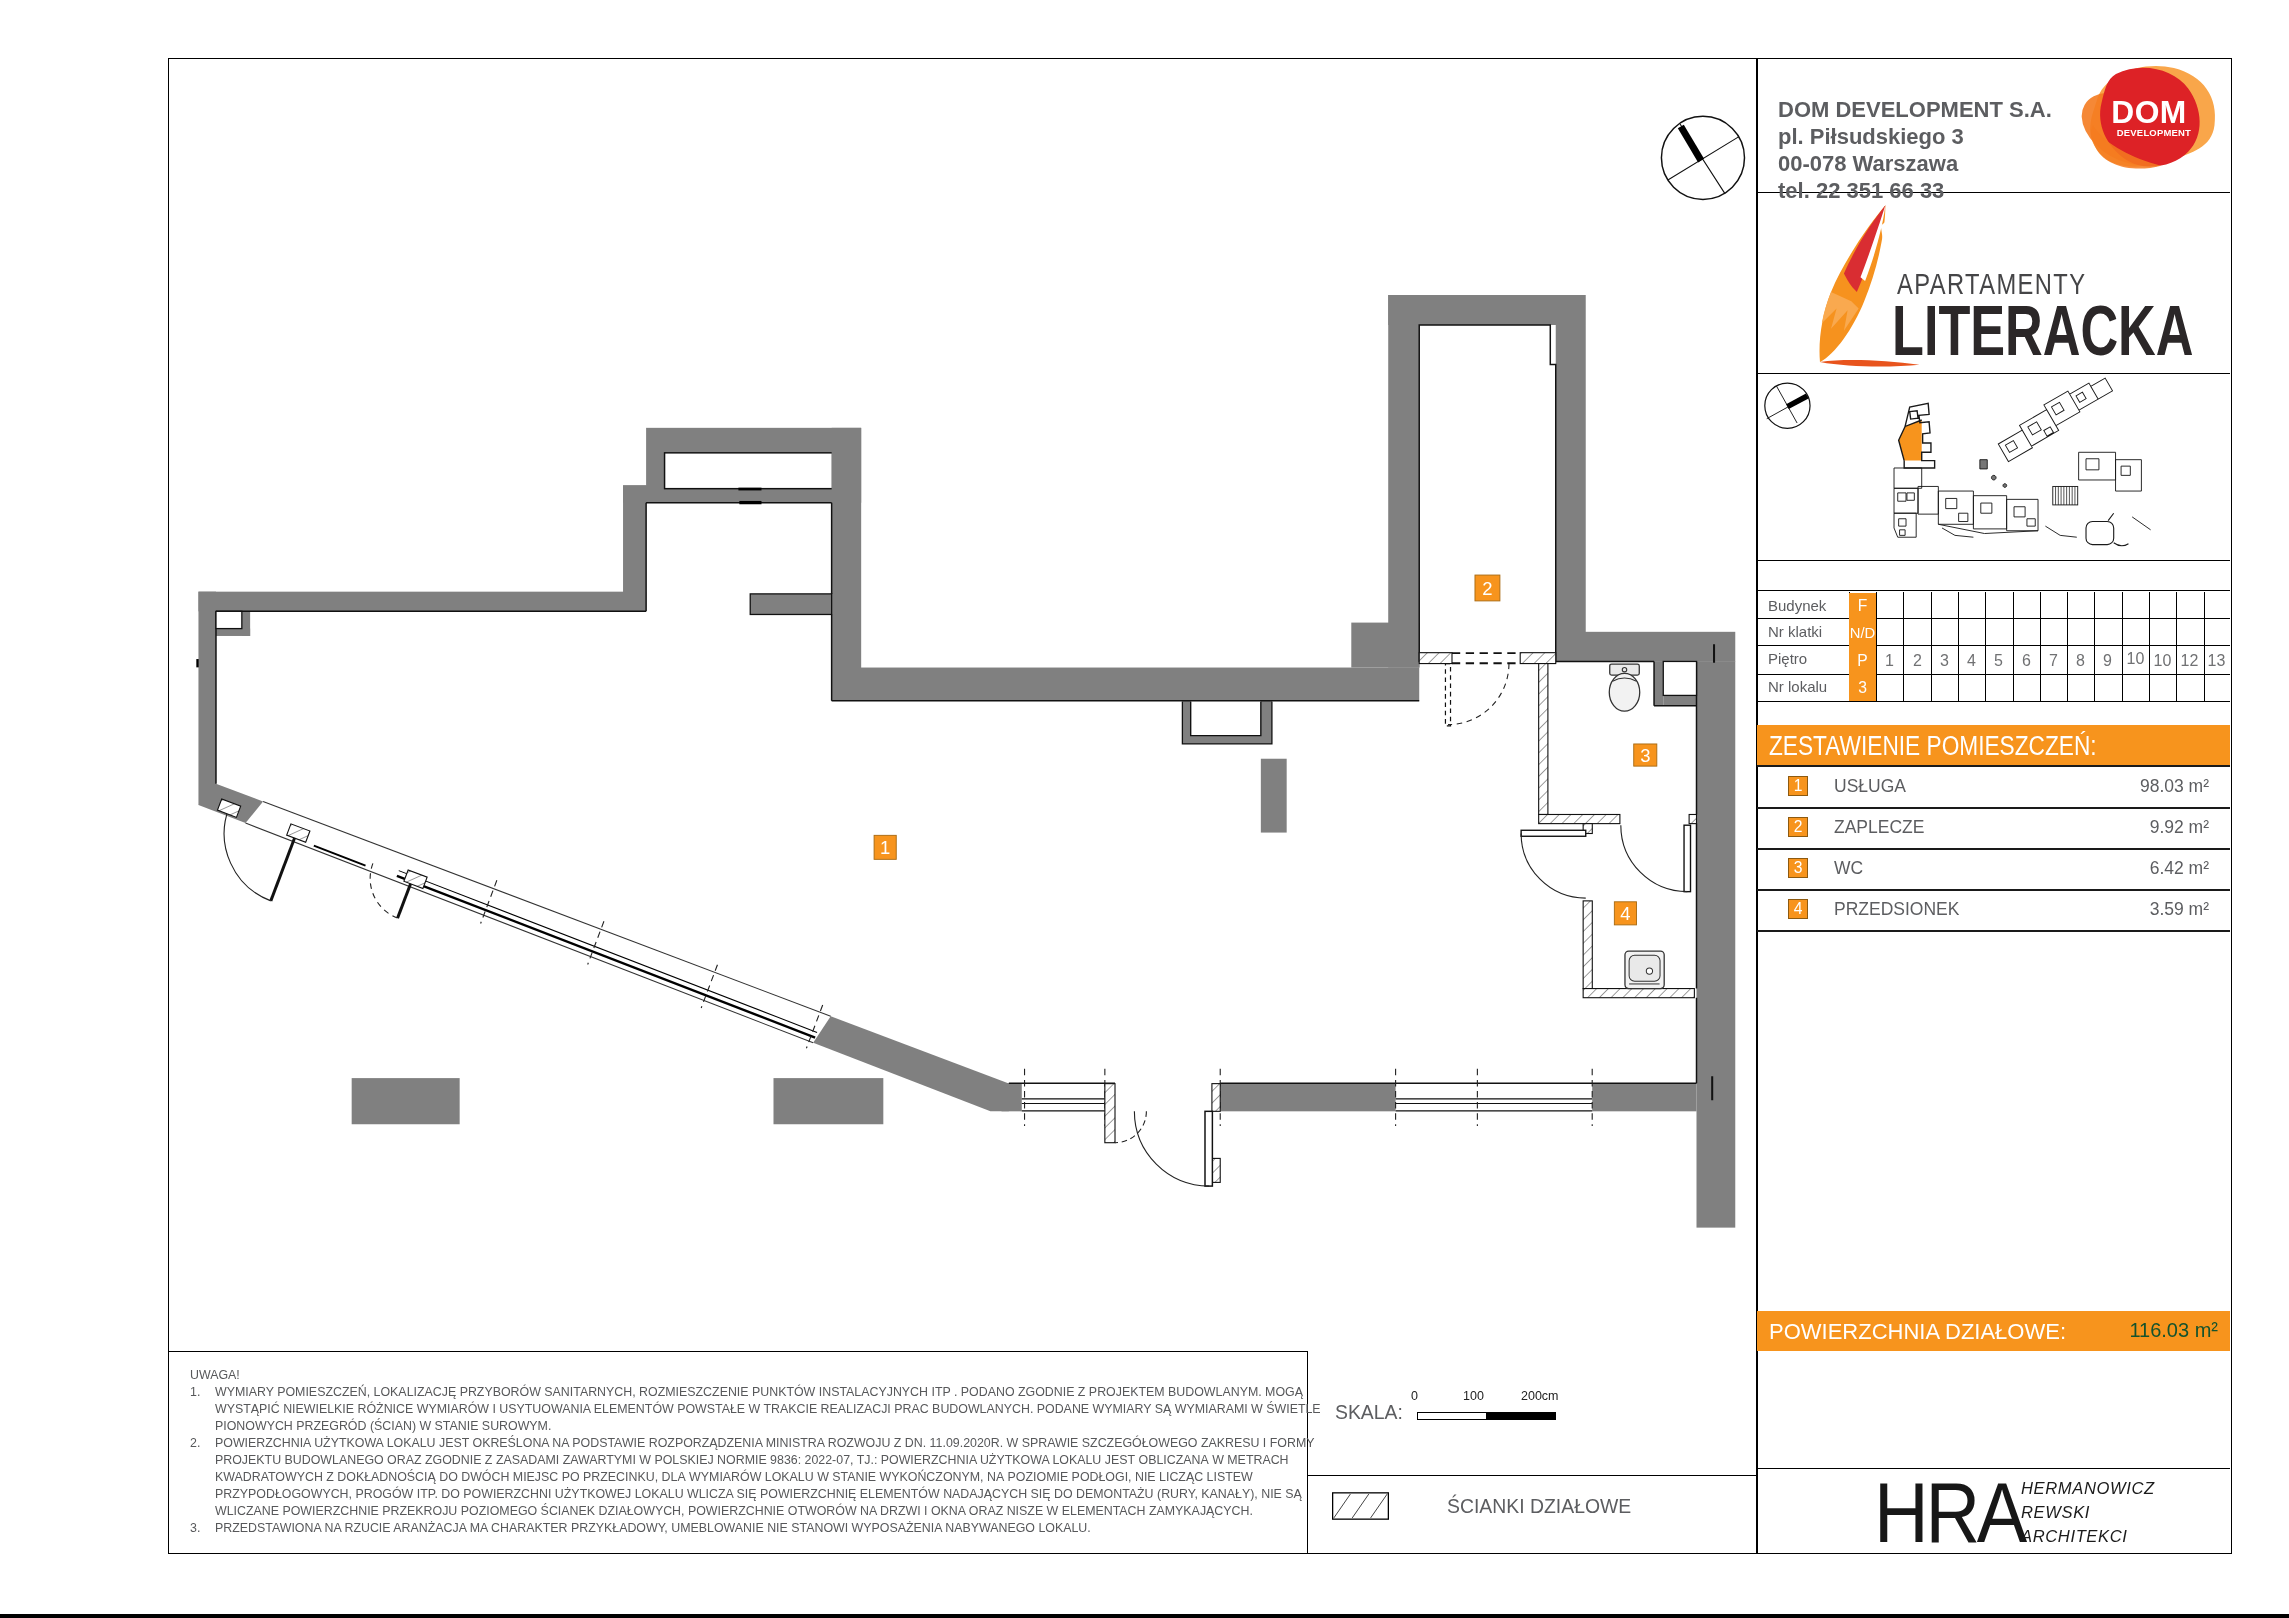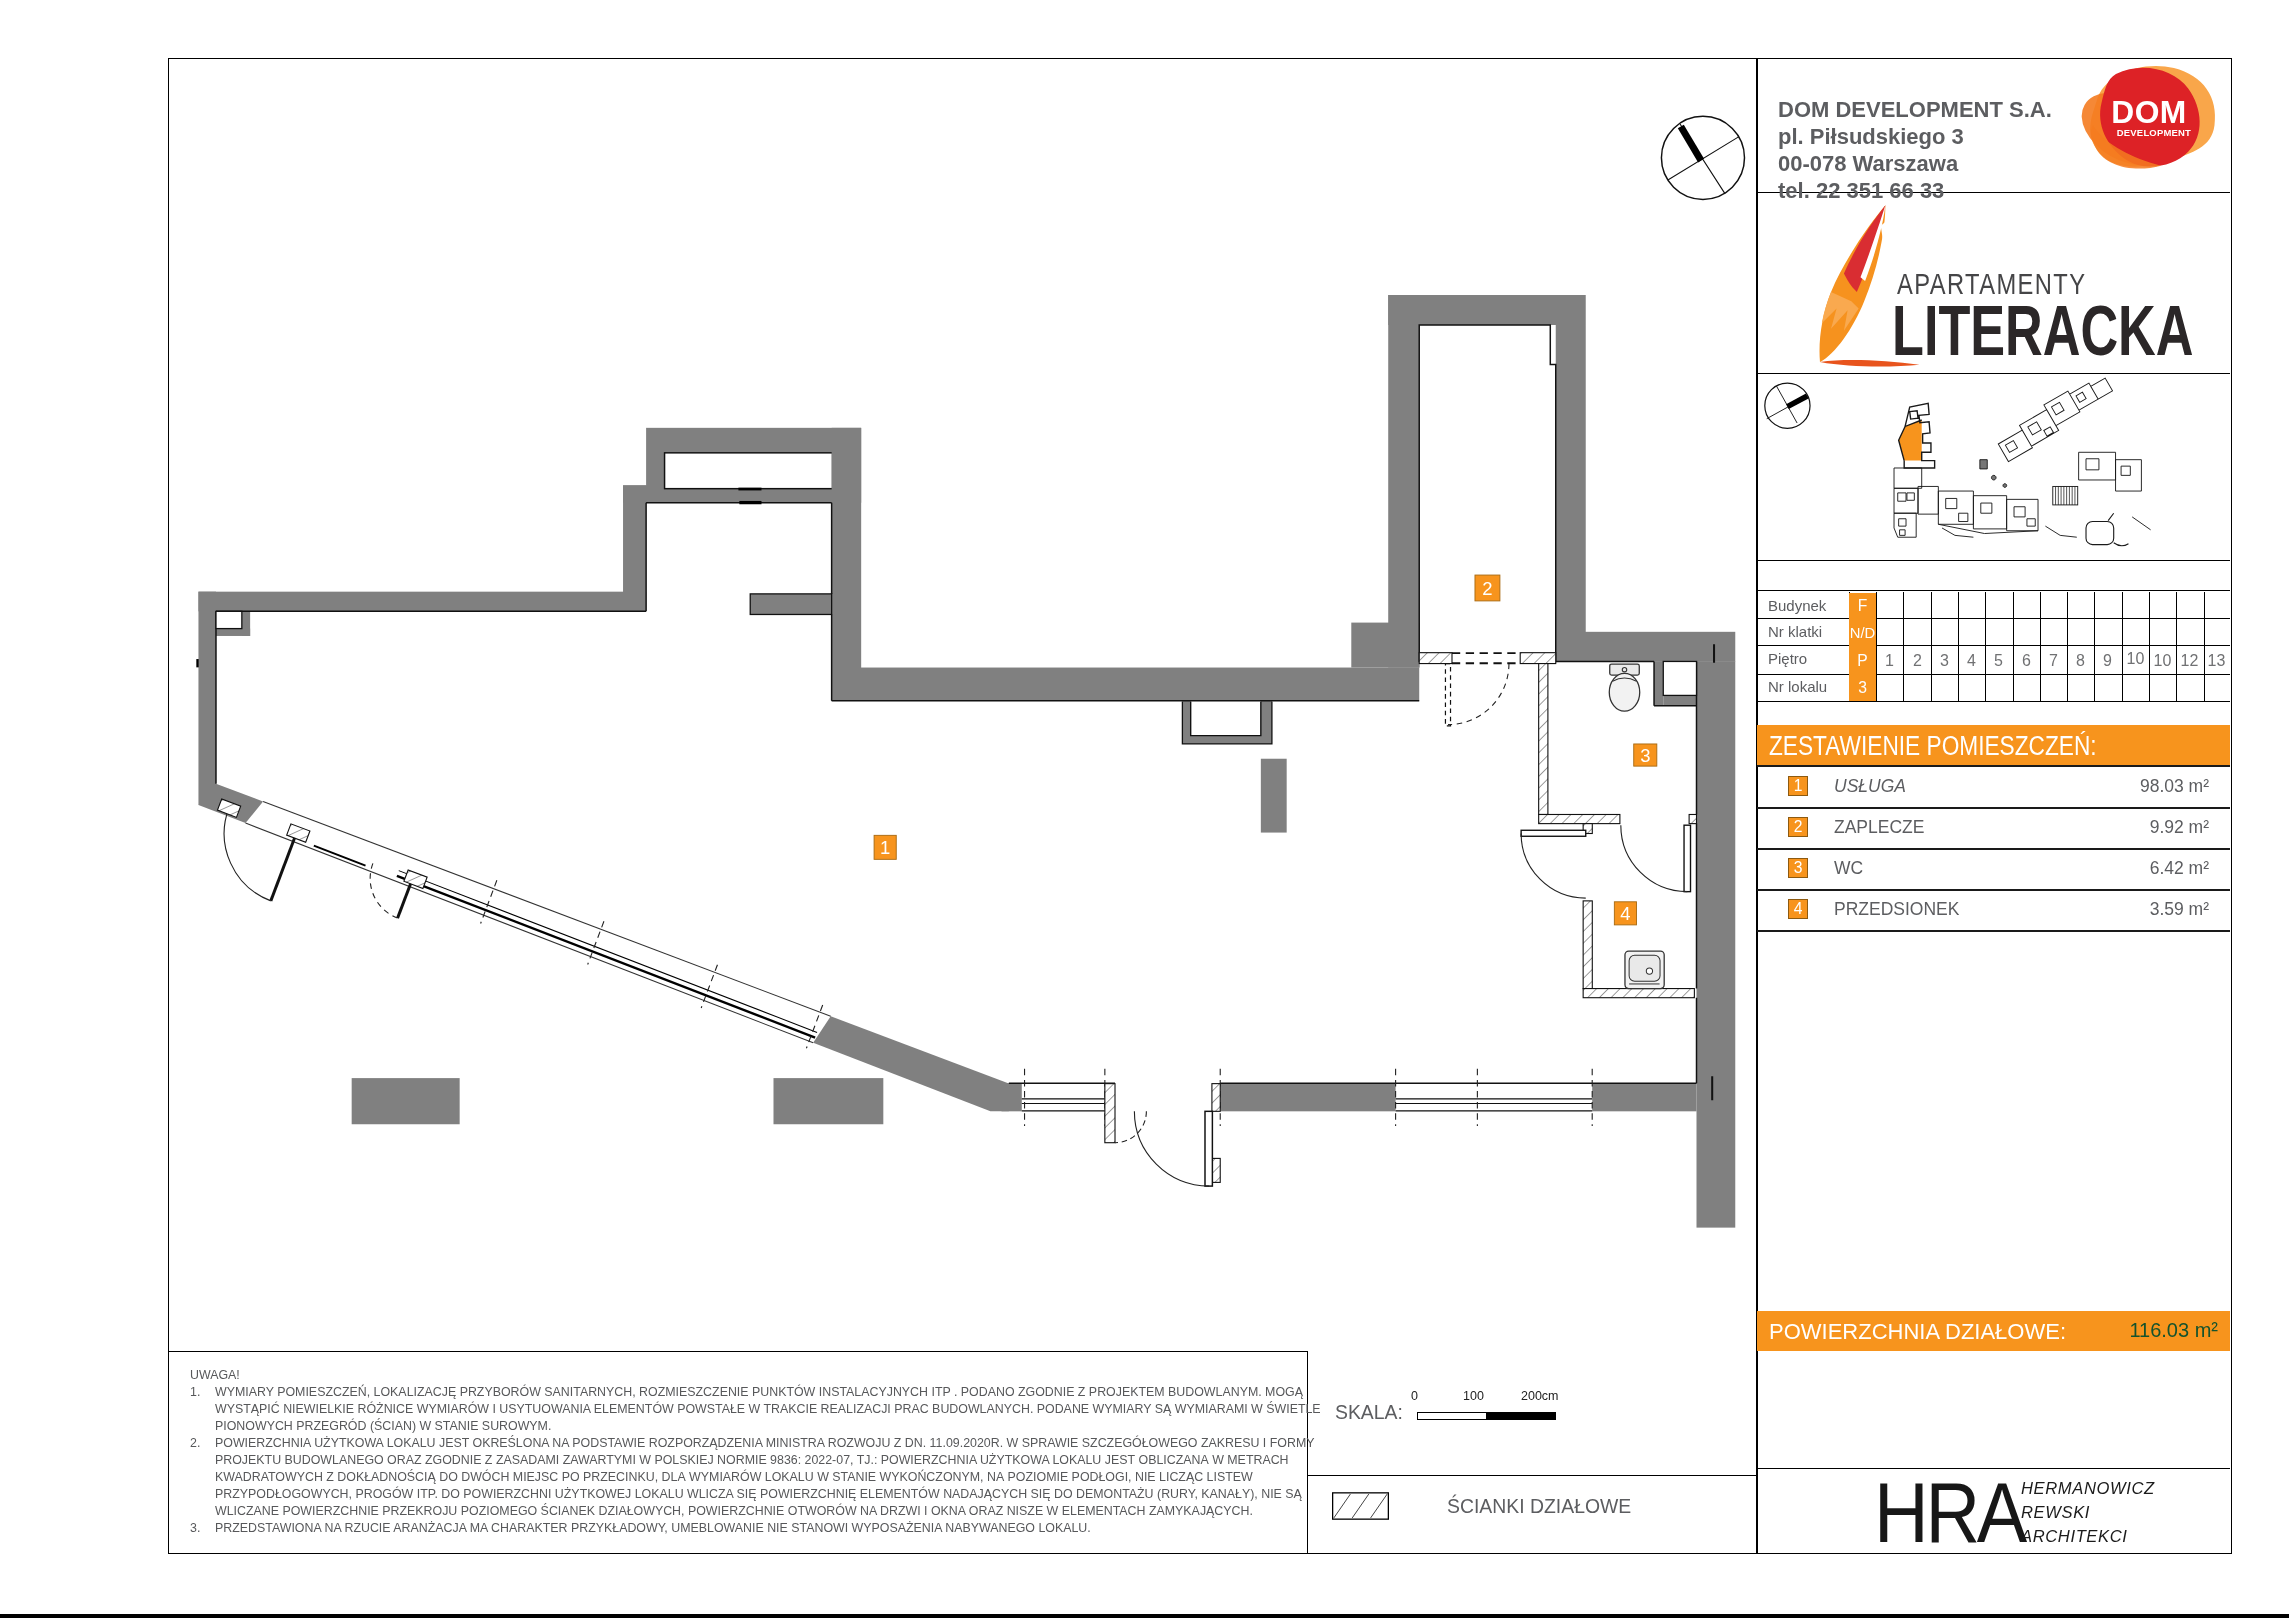--- a/index.html
+++ b/index.html
@@ -81,21 +81,21 @@
 <div class="abs" style="left:1849px;top:593px;width:27px;height:108px;background:#f7941d;"></div>
 <div class="abs" style="left:1849px;top:592px;width:27px;height:27px;color:#fdfdfd;font-size:15.7px;display:flex;align-items:center;justify-content:center;">F</div>
 <div class="abs" style="left:1849px;top:619px;width:27px;height:27px;color:#fdfdfd;font-size:14.8px;display:flex;align-items:center;justify-content:center;">N/D</div>
 <div class="abs" style="left:1849px;top:647px;width:27px;height:28px;color:#fdfdfd;font-size:15.7px;display:flex;align-items:center;justify-content:center;">P</div>
 <div class="abs" style="left:1849px;top:674px;width:27px;height:28px;color:#fdfdfd;font-size:15.7px;display:flex;align-items:center;justify-content:center;">3</div>
 
 <div class="abs" style="left:1757px;top:725px;width:473px;height:41px;background:#f7941d;"></div>
 <div class="abs" style="left:1769px;top:731px;font-size:27px;color:#fff;transform:scaleX(0.84);transform-origin:0 0;">ZESTAWIENIE POMIESZCZEŃ:</div>
 <div class="abs" style="left:1757px;top:807px;width:473px;height:1.5px;background:#1a1a1a;"></div>
 <div class="abs" style="left:1788px;top:776px;width:20px;height:20px;background:#f7941d;border:0.9px solid #8d5a10;box-sizing:border-box;color:#fff;font-size:15.7px;display:flex;align-items:center;justify-content:center;">1</div>
-<div class="abs" style="left:1834px;top:776px;font-size:17.5px;color:#5c5d60;font-style:italic;">USŁUGA</div>
+<div class="abs" style="left:1834px;top:776px;font-size:17.5px;color:#5c5d60;">USŁUGA</div>
 <div class="abs" style="left:2071px;top:776px;width:138px;font-size:17.5px;color:#5c5d60;text-align:right;">98.03 m²</div>
 <div class="abs" style="left:1757px;top:848px;width:473px;height:1.5px;background:#1a1a1a;"></div>
 <div class="abs" style="left:1788px;top:817px;width:20px;height:20px;background:#f7941d;border:0.9px solid #8d5a10;box-sizing:border-box;color:#fff;font-size:15.7px;display:flex;align-items:center;justify-content:center;">2</div>
 <div class="abs" style="left:1834px;top:817px;font-size:17.5px;color:#5c5d60;">ZAPLECZE</div>
 <div class="abs" style="left:2071px;top:817px;width:138px;font-size:17.5px;color:#5c5d60;text-align:right;">9.92 m²</div>
 <div class="abs" style="left:1757px;top:889px;width:473px;height:1.5px;background:#1a1a1a;"></div>
 <div class="abs" style="left:1788px;top:858px;width:20px;height:20px;background:#f7941d;border:0.9px solid #8d5a10;box-sizing:border-box;color:#fff;font-size:15.7px;display:flex;align-items:center;justify-content:center;">3</div>
 <div class="abs" style="left:1834px;top:858px;font-size:17.5px;color:#5c5d60;">WC</div>
 <div class="abs" style="left:2071px;top:858px;width:138px;font-size:17.5px;color:#5c5d60;text-align:right;">6.42 m²</div>
 <div class="abs" style="left:1757px;top:930px;width:473px;height:1.5px;background:#1a1a1a;"></div>

